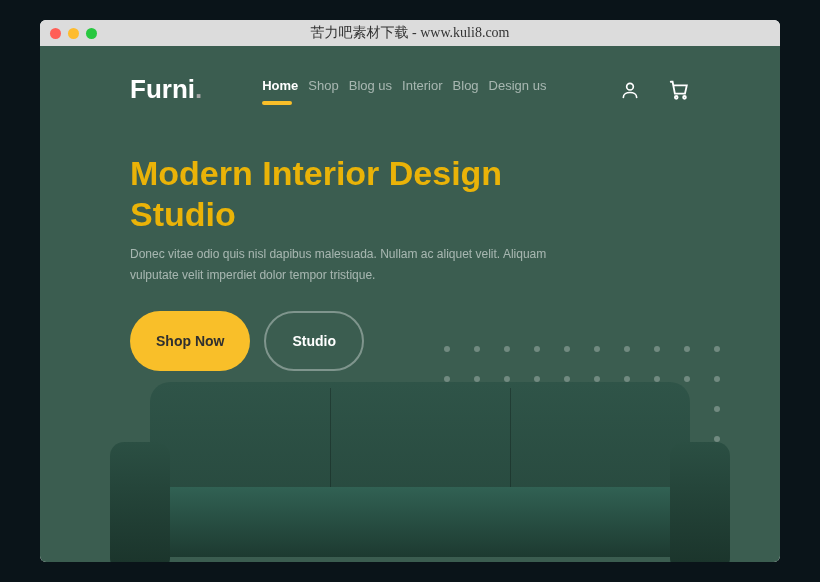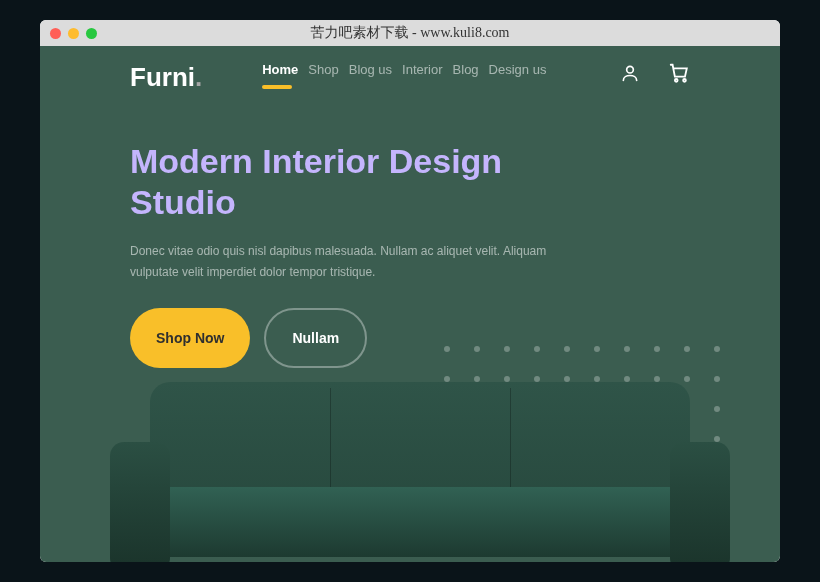--- a/index.html
+++ b/index.html
@@ -43,22 +43,22 @@
   pointer-events: none;
 }
 .site {
   flex: 1;
   background: #3b5d50;
   position: relative;
   overflow: hidden;
 }
 .nav {
   display: flex;
-  align-items: flex-start;
-  padding: 16px 90px 0;
+  align-items: flex-end;
+  padding: 28px 90px 0;
 }
 .brand {
   font-size: 26px;
   font-weight: 800;
   color: #fff;
 }
 .brand-dot { color: #a5a5a5; font-weight: 800; }
 .nav-links {
   display: flex;
   gap: 10px;
@@ -90,25 +90,25 @@
   display: flex;
   gap: 28px;
   align-items: center;
 }
 .icon-btn { color: #fff; cursor: pointer; }
 .hero {
   padding: 48px 90px 0;
   max-width: 620px;
 }
 .hero-title {
-  color: #c4b5fd;
+  color: #eab308;
   font-size: 34px;
   font-weight: 800;
   line-height: 1.2;
-  margin-bottom: 18px;
+  margin-bottom: 9px;
 }
 .hero-desc {
   color: rgba(255,255,255,0.55);
   font-size: 12px;
   line-height: 1.8;
   margin-bottom: 24px;
   max-width: 470px;
 }
 .hero-ctas { display: flex; gap: 14px; }
 .btn {
@@ -226,21 +226,21 @@
             </svg>
         </span>
       </div>
     </nav>
 
     <div class="hero">
       <h1 class="hero-title">Modern Interior Design Studio</h1>
       <p class="hero-desc">Donec vitae odio quis nisl dapibus malesuada. Nullam ac aliquet velit. Aliquam vulputate velit imperdiet dolor tempor tristique.</p>
       <div class="hero-ctas">
         <button class="btn btn-primary">Shop Now</button>
-        <button class="btn btn-outline">Nullam</button>
+        <button class="btn btn-outline">Studio</button>
       </div>
     </div>
 
     <div class="dot-pattern">
       <span></span>
         <span></span>
         <span></span>
         <span></span>
         <span></span>
         <span></span>

